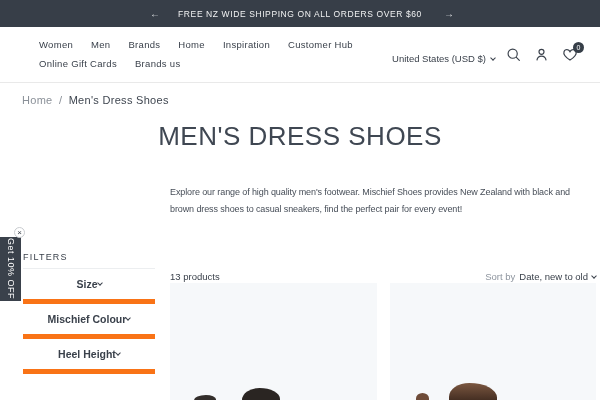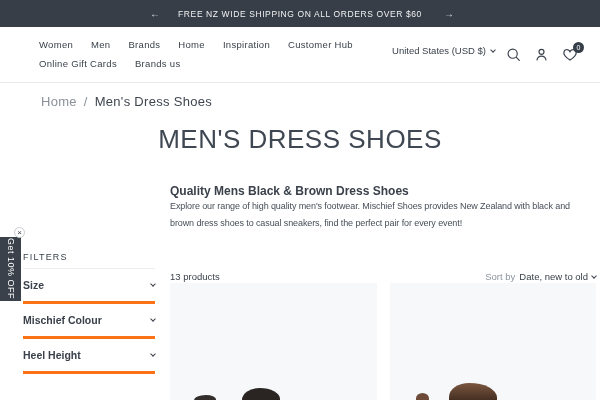--- a/index.html
+++ b/index.html
@@ -13,39 +13,39 @@
   .arr { position:absolute; top:0; height:27px; display:flex; align-items:center; color:#DDE0E3; font-size:10px; cursor:pointer; }
   .arr.prev { left:150px; }
   .arr.next { left:444px; }
 
   
   header { height:56px; display:flex; align-items:center; padding:0 20px 0 23px; border-bottom:1px solid #E9E9E9; background:#fff; }
   .logo { font-size:21px; font-weight:500; letter-spacing:0.5px; color:#353C47; cursor:pointer; }
   nav { margin-left:16px; display:flex; flex-direction:column; gap:7px; }
   .nav-row { display:flex; column-gap:18px; }
   .nav-row a { font-size:9.5px; color:#3A414B; text-decoration:none; letter-spacing:0.3px; line-height:12px; cursor:pointer; }
-  .utils { margin-left:auto; display:flex; align-items:flex-start; gap:9px; }
+  .utils { margin-left:auto; display:flex; align-items:flex-end; gap:9px; }
   .country { display:flex; align-items:center; gap:5px; font-size:9.5px; color:#3A414B; cursor:pointer; white-space:nowrap; }
   .chev { width:4px; height:4px; border-right:1px solid #3A414B; border-bottom:1px solid #3A414B; transform:rotate(45deg); display:inline-block; margin-top:-2px; }
   .iconbtn { position:relative; background:none; border:none; padding:2px; cursor:pointer; display:flex; align-items:center; }
   .badge { position:absolute; top:-3px; right:-4px; width:11px; height:11px; border-radius:50%; background:#363E48; color:#fff; font-size:7px; display:flex; align-items:center; justify-content:center; }
 
   
-  .breadcrumb { margin:11px 0 0 41px; font-size:13px; letter-spacing:0.3px; }
+  .breadcrumb { margin:11px 0 0 22px; font-size:11px; letter-spacing:0.3px; }
   .breadcrumb a { color:#8A9098; text-decoration:none; cursor:pointer; }
   .breadcrumb .sep { color:#8A9098; margin:0 3px; }
   .breadcrumb .cur { color:#3F4650; }
 
   
   .page-title { margin-top:15px; text-align:center; font-size:26px; font-weight:300; letter-spacing:0.5px; color:#3F4752; }
 
   
   .filters { position:absolute; left:23px; top:252px; width:132px; }
   .filters-title { font-size:9px; letter-spacing:1.2px; color:#3A414B; padding-bottom:6px; border-bottom:1px solid #ECEEF0; }
-  .filter-group { display:flex; align-items:center; justify-content:space-between; height:35px; border-bottom:3px solid #f97316; cursor:pointer; }
+  .filter-group { display:flex; align-items:center; justify-content:center; height:35px; border-bottom:5px solid #f97316; cursor:pointer; }
   .filter-group span.lbl { font-size:10.5px; font-weight:700; color:#3A414B; }
 
   
   .content { position:absolute; left:170px; top:184px; width:426px; }
   .content h2 { font-size:12px; font-weight:700; color:#3A414B; }
   .content p { font-size:9px; letter-spacing:-0.1px; line-height:17px; color:#474E58; }
   .toolbar { position:absolute; left:0; right:0; top:87px; display:flex; align-items:flex-end; justify-content:space-between; }
   .toolbar .count { font-size:9.5px; color:#3A414B; }
   .sort { display:flex; align-items:center; gap:4px; font-size:9.5px; cursor:pointer; }
   .sort .muted { color:#8D949E; }
@@ -133,21 +133,20 @@
       <span class="lbl">Mischief Colour</span>
       <span class="chev"></span>
     </div>
     <div class="filter-group">
       <span class="lbl">Heel Height</span>
       <span class="chev"></span>
     </div>
   </aside>
 
   <main class="content">
-    <h2>Quality Mens Black &amp; Brown Dress Shoes</h2>
     <p>Explore our range of high quality men's footwear. Mischief Shoes provides New Zealand with black and brown dress shoes to casual sneakers, find the perfect pair for every event!</p>
     <div class="toolbar">
       <span class="count">13 products</span>
       <div class="sort">
         <span class="muted">Sort by</span>
         <span>Date, new to old</span>
         <span class="chev"></span>
       </div>
     </div>
     <div class="grid">

